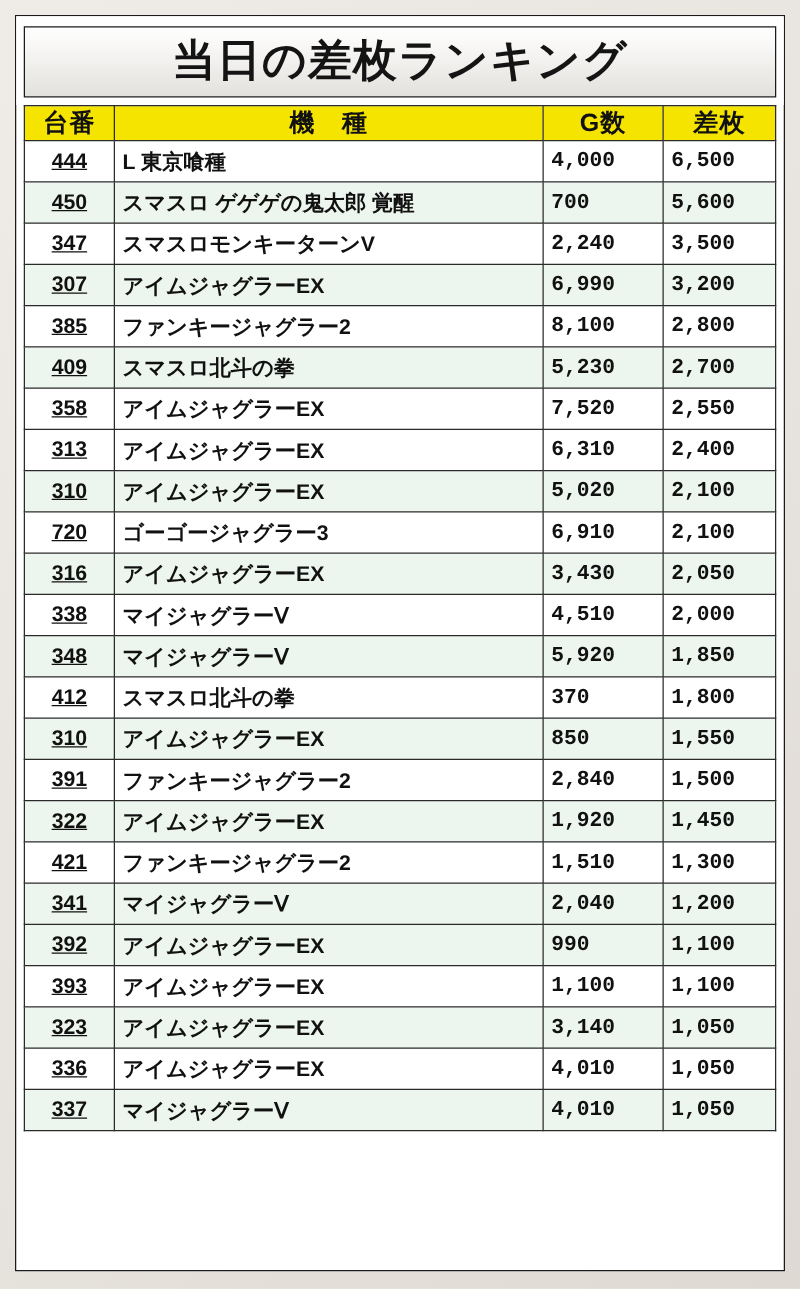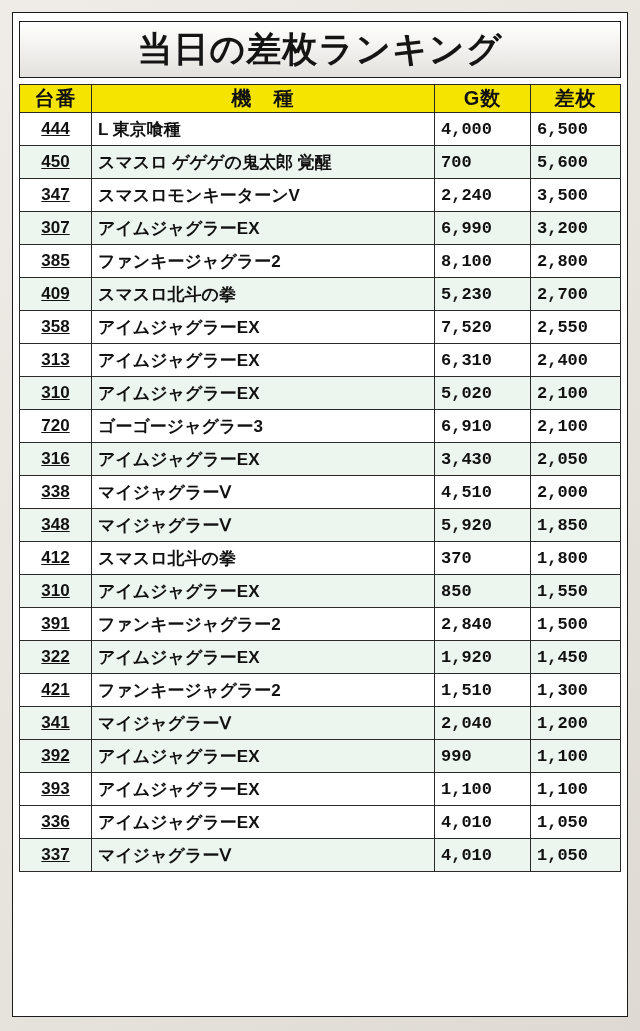--- a/index.html
+++ b/index.html
@@ -256,20 +256,26 @@
               <td class="name">アイムジャグラーEX</td>
               <td class="games">990</td>
               <td class="diff">1,100</td>
             </tr>
             <tr>
               <td class="no">393</td>
               <td class="name">アイムジャグラーEX</td>
               <td class="games">1,100</td>
               <td class="diff">1,100</td>
             </tr>
+            <tr class="alt">
+              <td class="no">323</td>
+              <td class="name">アイムジャグラーEX</td>
+              <td class="games">3,140</td>
+              <td class="diff">1,050</td>
+            </tr>
             <tr>
               <td class="no">336</td>
               <td class="name">アイムジャグラーEX</td>
               <td class="games">4,010</td>
               <td class="diff">1,050</td>
             </tr>
             <tr class="alt">
               <td class="no">337</td>
               <td class="name">マイジャグラーⅤ</td>
               <td class="games">4,010</td>

